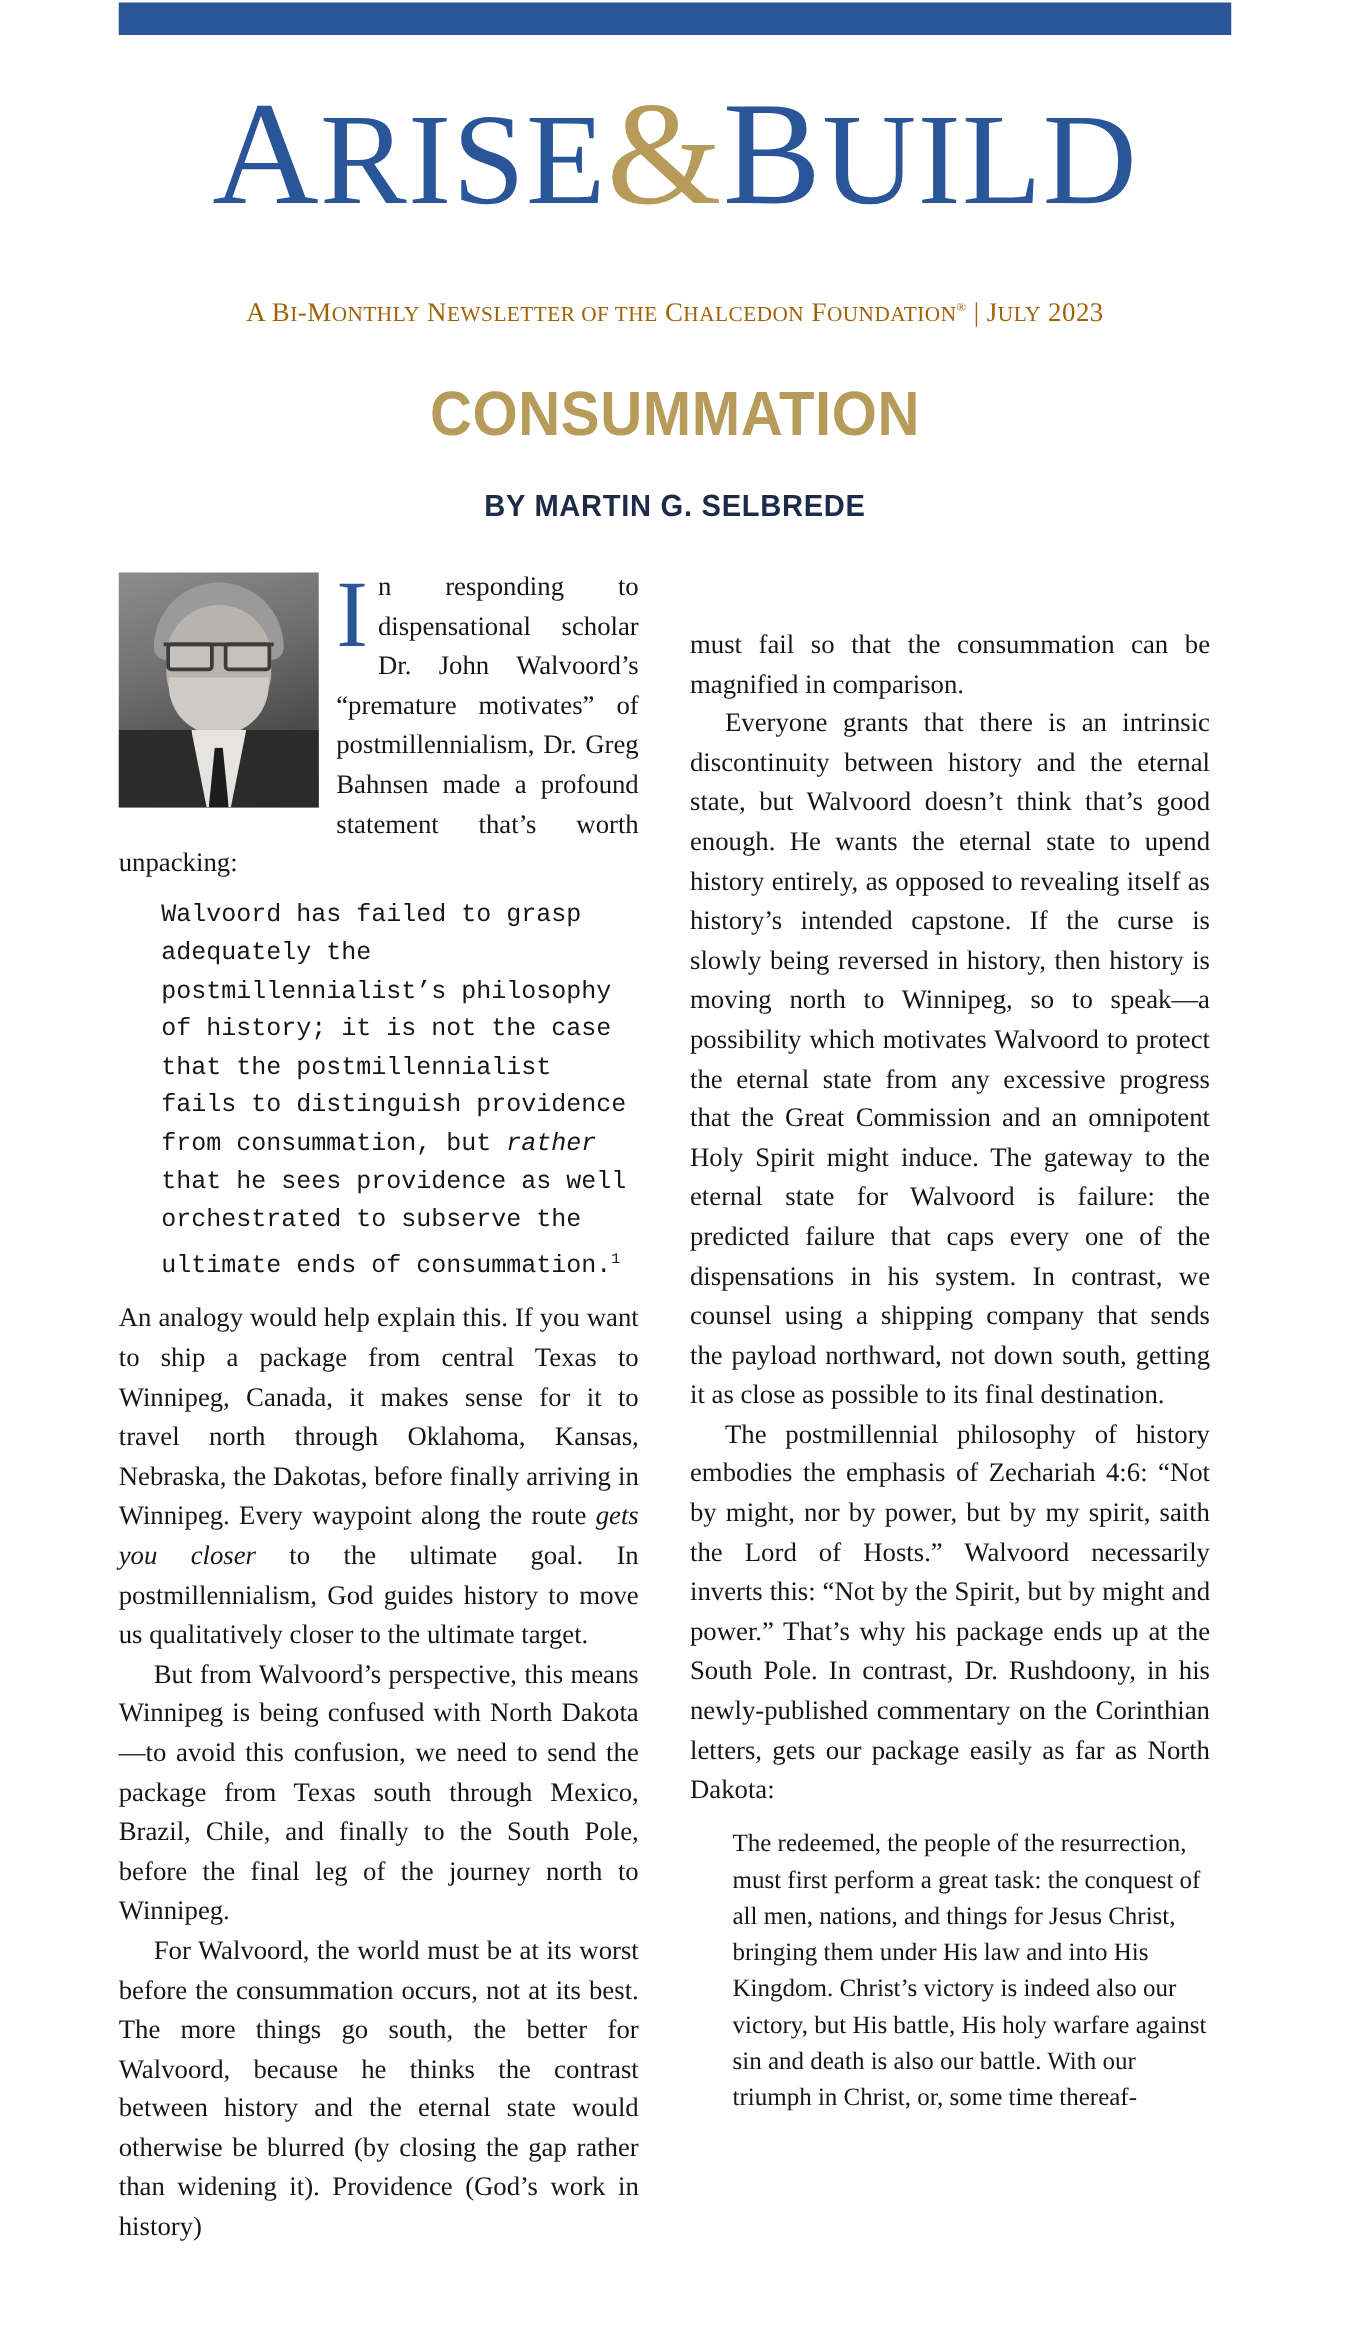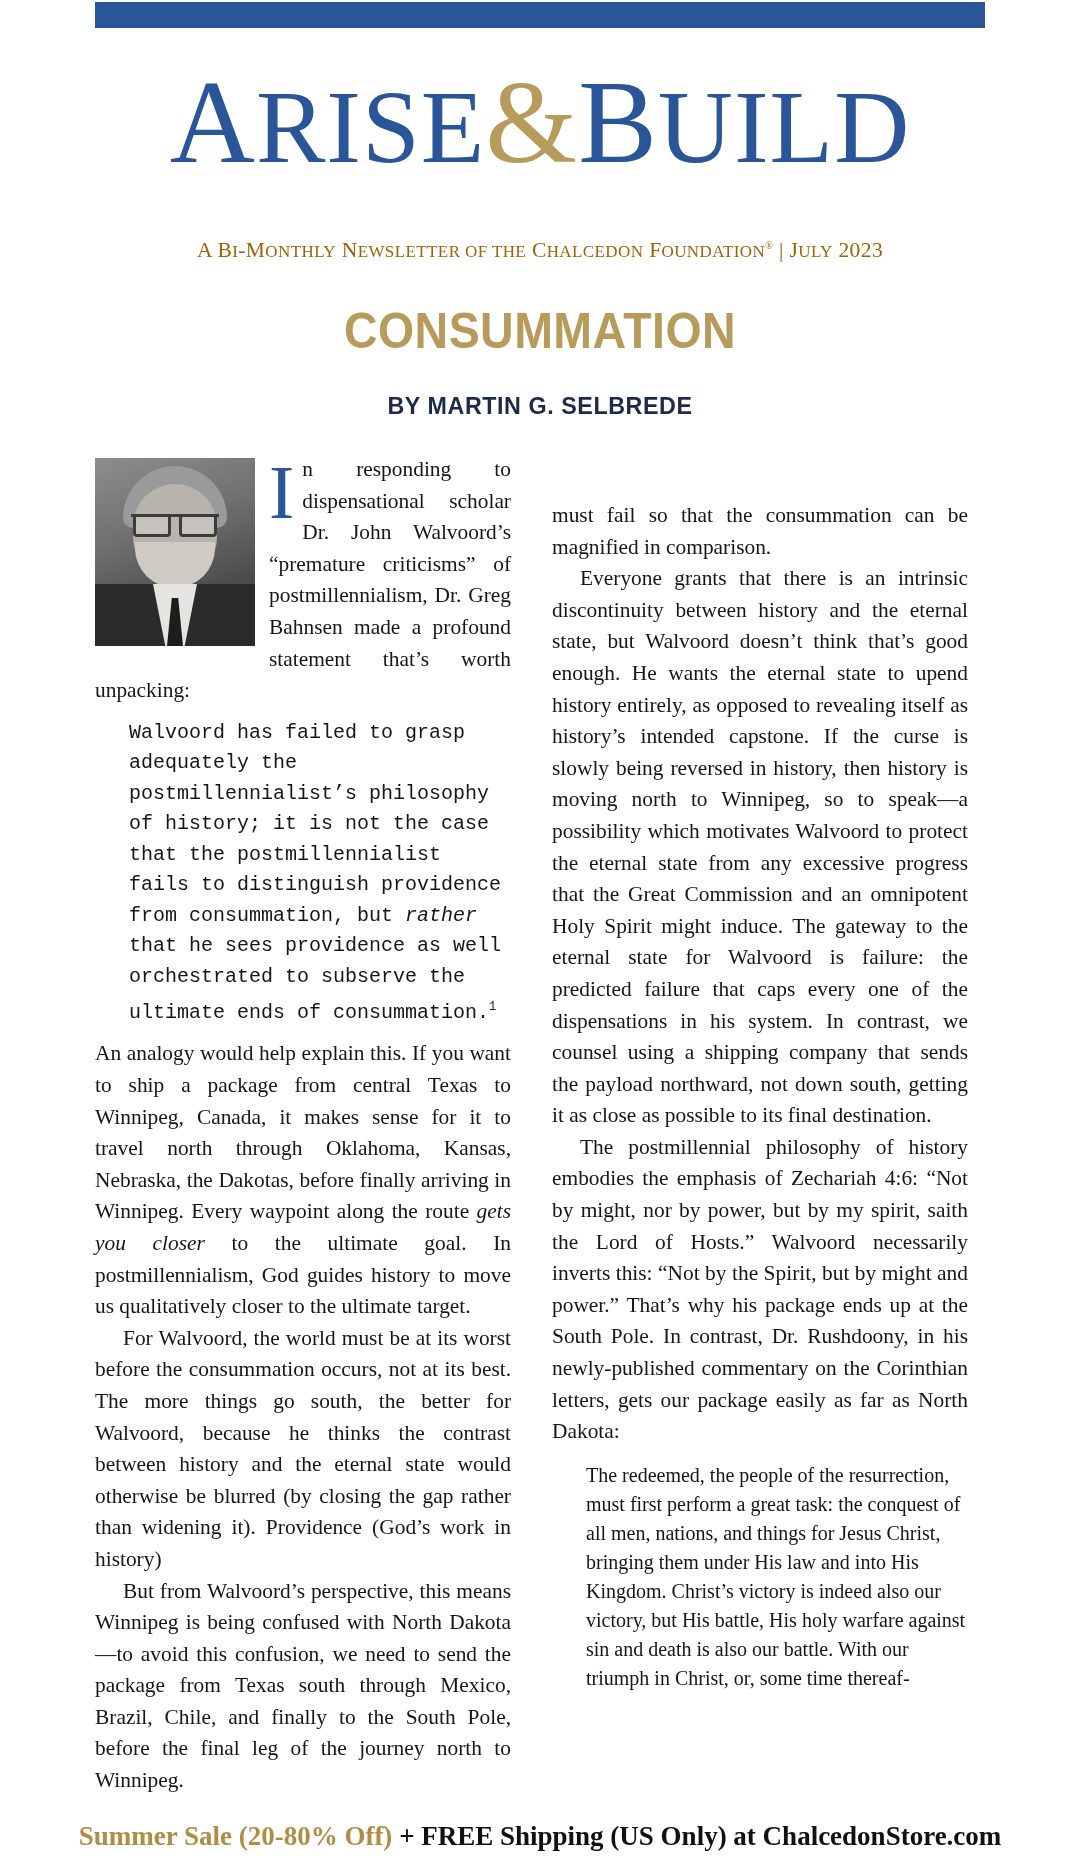--- a/index.html
+++ b/index.html
@@ -266,37 +266,36 @@
       <div class="hair"></div>
       <div class="face"></div>
       <div class="beard"></div>
       <div class="glasses"></div>
       <div class="suit"></div>
       <div class="shirt"></div>
       <div class="tie"></div>
     </div>
 
     <span class="dropcap">I</span>
-    <p>n responding to dispensational scholar Dr. John Walvoord’s “premature criticisms” of postmillennialism, Dr. Greg Bahnsen made a profound statement that’s worth unpacking:</p>
+    <p>n responding to dispensational scholar Dr. John Walvoord’s “premature motivates” of postmillennialism, Dr. Greg Bahnsen made a profound statement that’s worth unpacking:</p>
 
     <div class="blockquote">
       <span>Walvoord has failed to grasp adequately the postmillennialist’s philosophy of history; it is not the case that the postmillennialist fails to distinguish providence from consummation, but </span><em class="ital">rather</em><span> that he sees providence as well orchestrated to subserve the ultimate ends of consummation.</span><sup>1</sup>
     </div>
     <div class="gap-after-quote"></div>
 
     <p><span>An analogy would help explain this. If you want to ship a package from central Texas to Winnipeg, Canada, it makes sense for it to travel north through Oklahoma, Kansas, Nebraska, the Dakotas, before finally arriving in Winnipeg. Every waypoint along the route </span><em class="ital">gets you closer</em><span> to the ultimate goal. In postmillennialism, God guides history to move us qualitatively closer to the ultimate target.</span></p>
 
+    <p class="indent">But from Walvoord’s perspective, this means Winnipeg is being confused with North Dakota—to avoid this confusion, we need to send the package from Texas south through Mexico, Brazil, Chile, and finally to the South Pole, before the final leg of the journey north to Winnipeg.</p>
+
     <p class="indent">For Walvoord, the world must be at its worst before the consummation occurs, not at its best. The more things go south, the better for Walvoord, because he thinks the contrast between history and the eternal state would otherwise be blurred (by closing the gap rather than widening it). Providence (God’s work in history)</p>
-
-    <p class="indent">But from Walvoord’s perspective, this means Winnipeg is being confused with North Dakota—to avoid this confusion, we need to send the package from Texas south through Mexico, Brazil, Chile, and finally to the South Pole, before the final leg of the journey north to Winnipeg.</p>
   </div>
 
   <div class="col col-right">
     <p>must fail so that the consummation can be magnified in comparison.</p>
     <p class="indent">Everyone grants that there is an intrinsic discontinuity between history and the eternal state, but Walvoord doesn’t think that’s good enough. He wants the eternal state to upend history entirely, as opposed to revealing itself as history’s intended capstone. If the curse is slowly being reversed in history, then history is moving north to Winnipeg, so to speak—a possibility which motivates Walvoord to protect the eternal state from any excessive progress that the Great Commission and an omnipotent Holy Spirit might induce. The gateway to the eternal state for Walvoord is failure: the predicted failure that caps every one of the dispensations in his system. In contrast, we counsel using a shipping company that sends the payload northward, not down south, getting it as close as possible to its final destination.</p>
     <p class="indent">The postmillennial philosophy of history embodies the emphasis of Zechariah 4:6: “Not by might, nor by power, but by my spirit, saith the Lord of Hosts.” Walvoord necessarily inverts this: “Not by the Spirit, but by might and power.” That’s why his package ends up at the South Pole. In contrast, Dr. Rushdoony, in his newly-published commentary on the Corinthian letters, gets our package easily as far as North Dakota:</p>
     <div class="gap-sm"></div>
     <div class="blockquote-right">The redeemed, the people of the resurrection, must first perform a great task: the conquest of all men, nations, and things for Jesus Christ, bringing them under His law and into His Kingdom. Christ’s victory is indeed also our victory, but His battle, His holy warfare against sin and death is also our battle. With our triumph in Christ, or, some time thereaf-</div>
   </div>
 
-  <div class="footer"><span>Summer Sale (20-80% Off)</span><span class="plus"> + </span><span class="dark">FREE Shipping (US Only) at ChalcedonStore.com</span></div>
 
 </div>
 
 </body></html>

